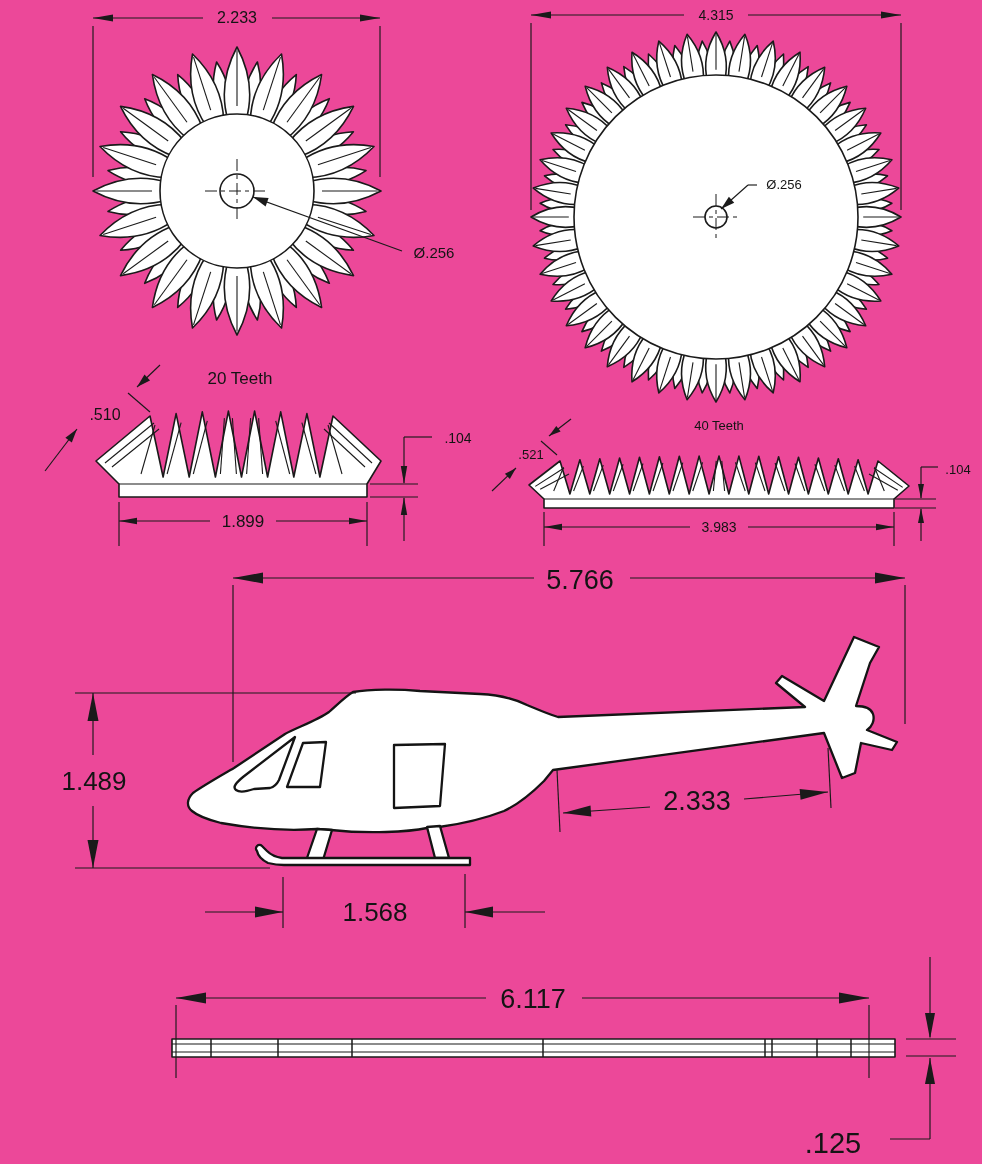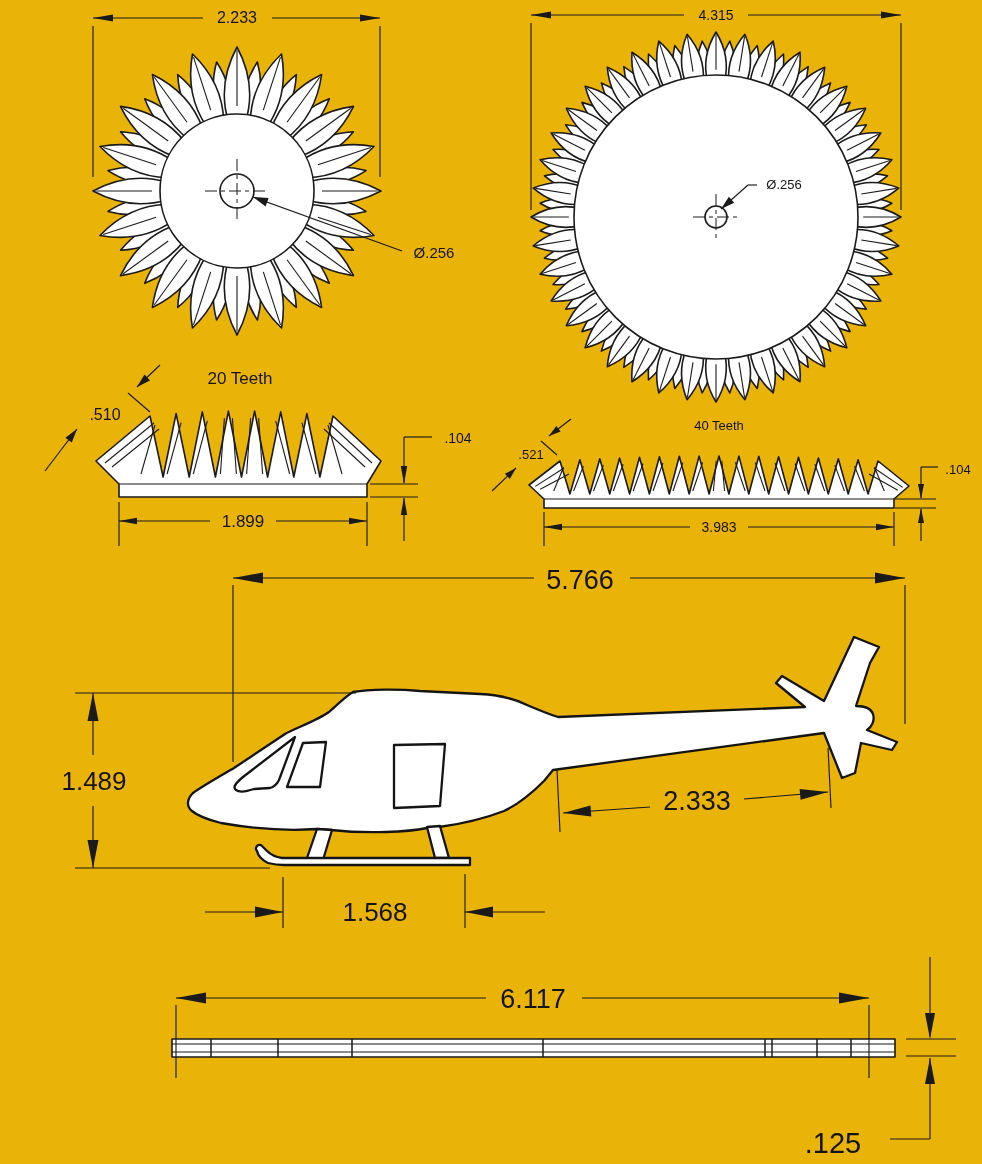--- a/index.html
+++ b/index.html
@@ -1,16 +1,16 @@
 <!DOCTYPE html>
 <html><head>
 <meta charset="utf-8">
 <style>
   html,body{margin:0;padding:0;background:#ffffff;}
-  .sheet{width:982px;height:1164px;background:#eab308;position:relative;overflow:hidden;}
+  .sheet{width:982px;height:1164px;background:#ec4899;position:relative;overflow:hidden;}
   svg{display:block;}
   text{font-family:"Liberation Sans","DejaVu Sans",sans-serif;fill:#141414;}
   .outline{fill:#ffffff;stroke:#1a1a1a;stroke-width:1.6;stroke-linejoin:round;}
   .thin{fill:none;stroke:#1a1a1a;stroke-width:1.1;}
   .hull{fill:#ffffff;stroke:#141414;stroke-width:2.3;stroke-linejoin:round;stroke-linecap:round;}
   .dim{stroke:#1a1a1a;stroke-width:1.15;fill:none;stroke-linecap:butt;}
   .arr{fill:#1a1a1a;stroke:none;}
   .cl{stroke:#1a1a1a;stroke-width:1;fill:none;stroke-dasharray:12 4 4 4;}
   .pv{stroke:#1a1a1a;stroke-width:1.5;fill:none;}
 </style>

